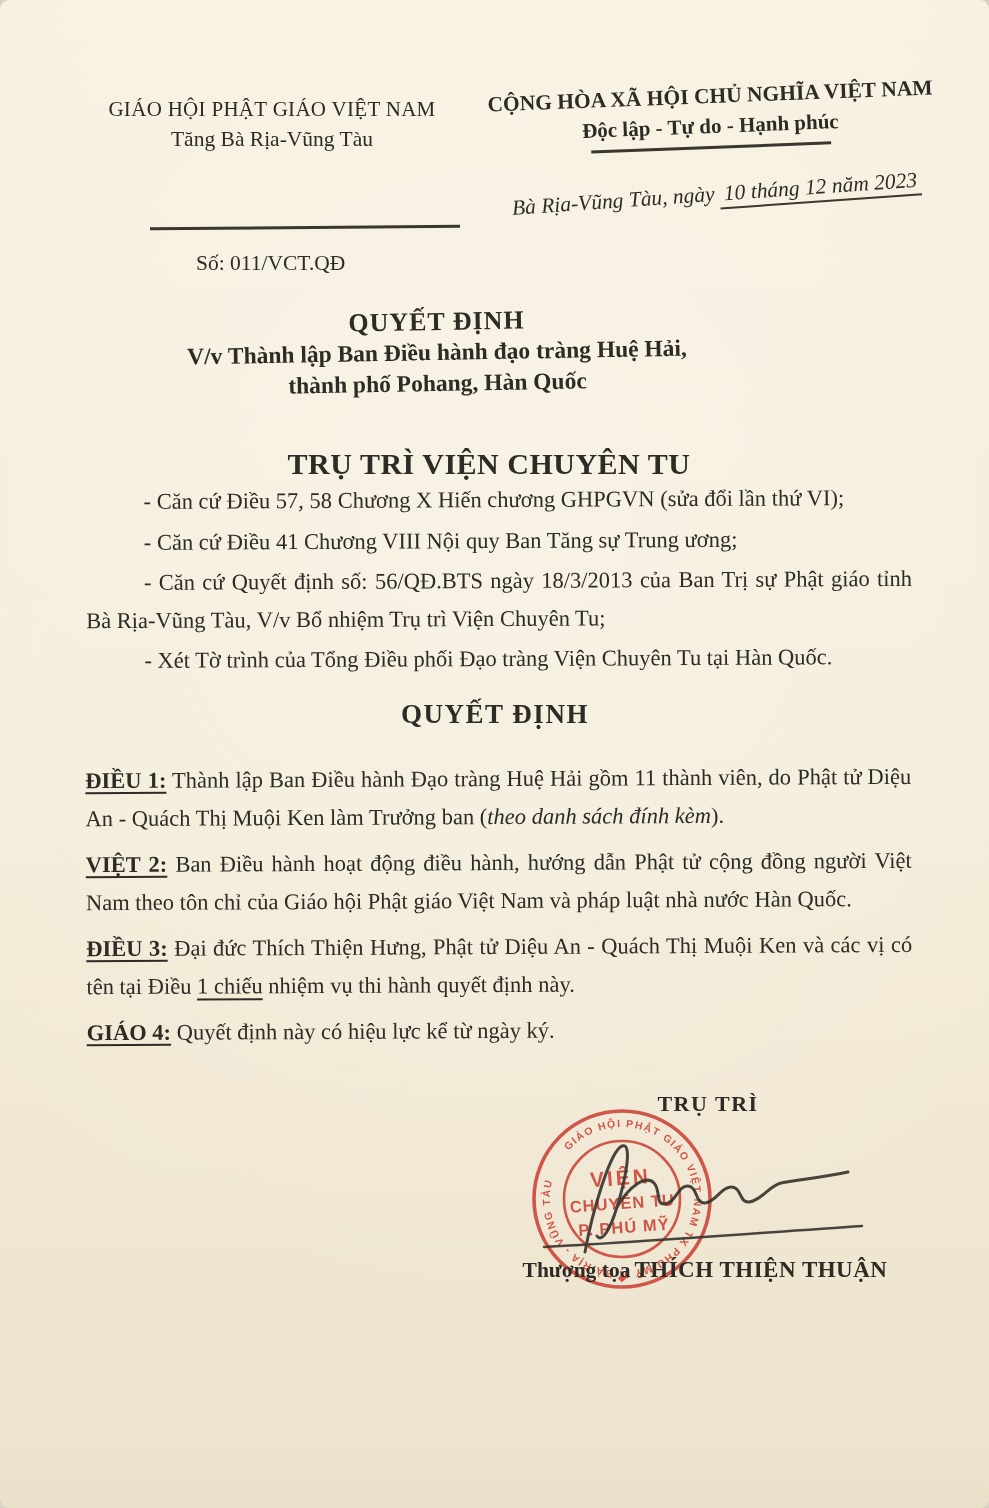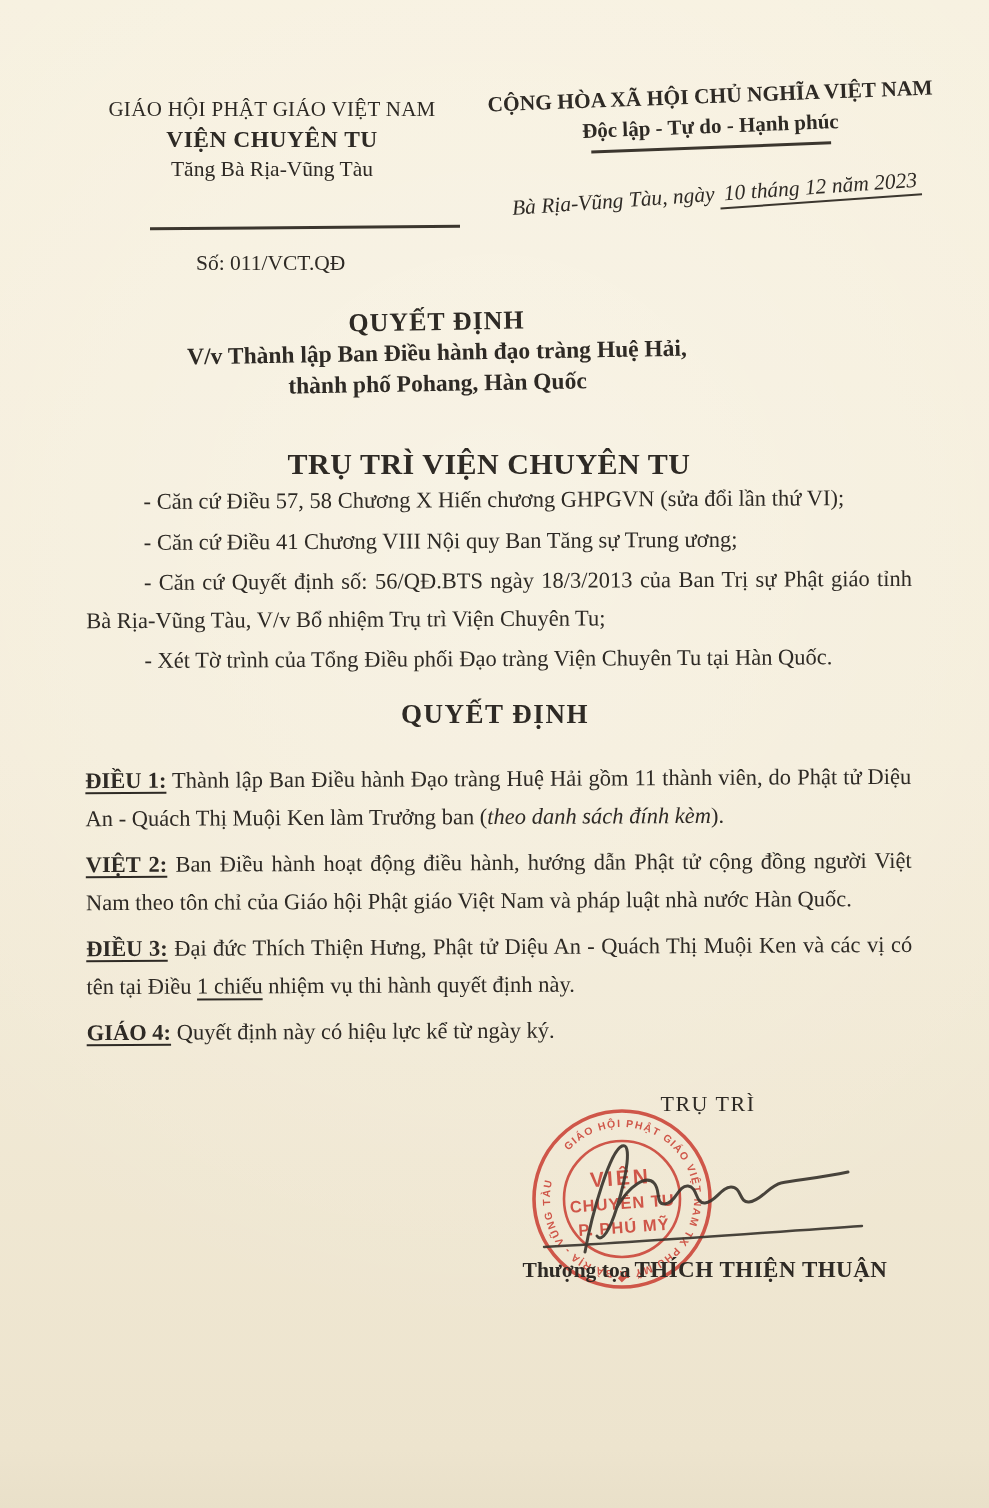--- a/index.html
+++ b/index.html
@@ -6,20 +6,21 @@
   .page{
     position:relative;
     width:989px;height:1508px;
     margin:0 auto;
     background:
       radial-gradient(ellipse 130% 90% at 50% 35%, rgba(255,255,255,.25), rgba(0,0,0,0) 60%),
       linear-gradient(180deg,#f7f1e0 0%,#f4edda 50%,#ede4ce 96%,#e9e0c9 100%);
     font-family:"Liberation Serif","DejaVu Serif",serif;
     color:#2e2a25;
     overflow:hidden;
+    border-radius:9px;
   }
   .abs{position:absolute;}
 
   
   .header-left{left:105px;top:94px;width:334px;text-align:center;line-height:30px;}
   .hl-org{font-size:21px;letter-spacing:.3px;}
   .hl-unit{font-size:23.5px;font-weight:bold;letter-spacing:.5px;}
   .hl-addr{font-size:21.5px;}
   .hl-rule{left:150px;top:226px;width:310px;height:2.5px;background:#3b362e;transform:rotate(-.5deg);}
 
@@ -51,35 +52,34 @@
 
   
   .articles{left:86px;top:760px;width:826px;font-size:22.5px;line-height:37.5px;
             text-align:justify;transform:rotate(-.3deg);}
   .article{margin:0 0 9px;}
   .article-label{font-weight:bold;text-decoration:underline;text-decoration-thickness:2px;text-underline-offset:4px;}
   .it{font-style:italic;}
   .un{text-decoration:underline;text-underline-offset:5px;}
 
   
-  .sig-role{left:638px;top:1091px;width:140px;text-align:center;font-size:22px;font-weight:normal;letter-spacing:1.5px;}
+  .sig-role{left:638px;top:1091px;width:140px;text-align:center;font-size:22px;font-weight:bold;letter-spacing:1.5px;}
   .stamp-svg{left:526px;top:1103px;}
   .signature-svg{left:518px;top:1115px;}
   .signer{left:500px;top:1257px;width:410px;text-align:center;font-weight:bold;white-space:nowrap;}
   .signer-prefix{font-size:21.5px;text-align:right;}
   .signer-name{font-size:23px;letter-spacing:.5px;}
 </style>
 </head>
 <body>
 
 <div class="page">
 
   <div class="abs header-left">
     <div class="hl-org">GIÁO HỘI PHẬT GIÁO VIỆT NAM</div>
-    <div class="hl-unit">VIỆN CHUYÊN TU</div>
     <div class="hl-addr">Tăng Bà Rịa-Vũng Tàu</div>
   </div>
   <div class="abs hl-rule"></div>
 
   <div class="abs header-right">
     <div class="hr-country">CỘNG HÒA XÃ HỘI CHỦ NGHĨA VIỆT NAM</div>
     <div class="hr-motto">Độc lập - Tự do - Hạnh phúc</div>
     <div class="hr-rule"></div>
   </div>
   <div class="abs dateline">

